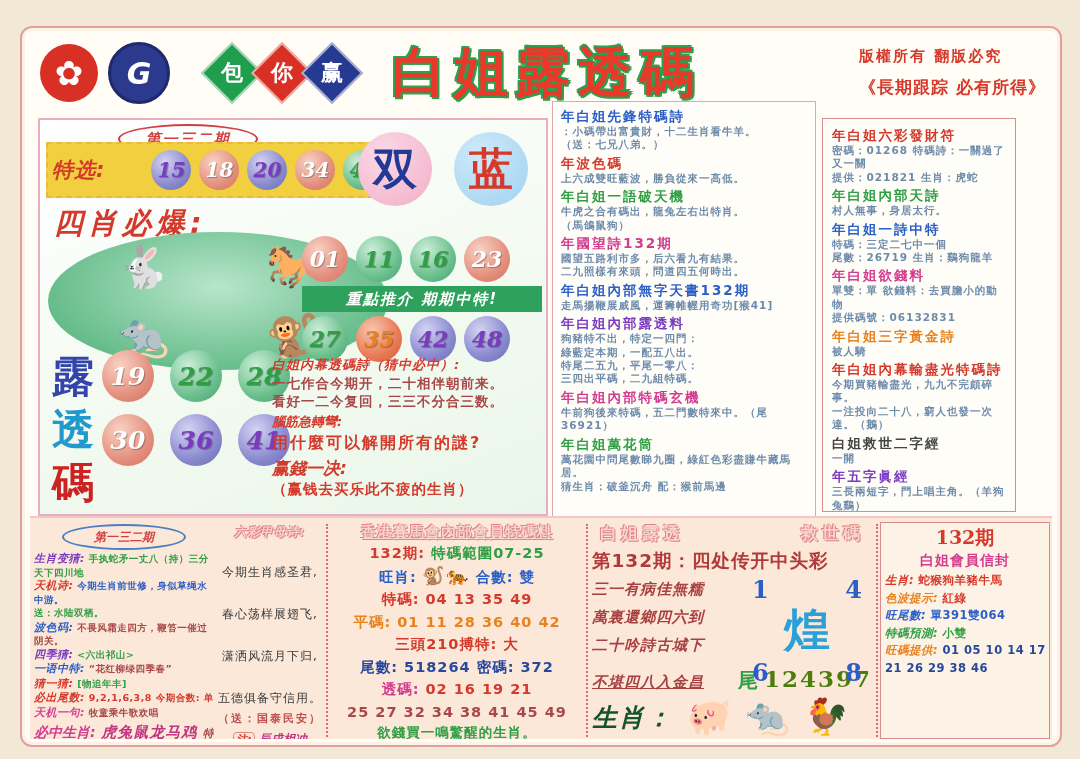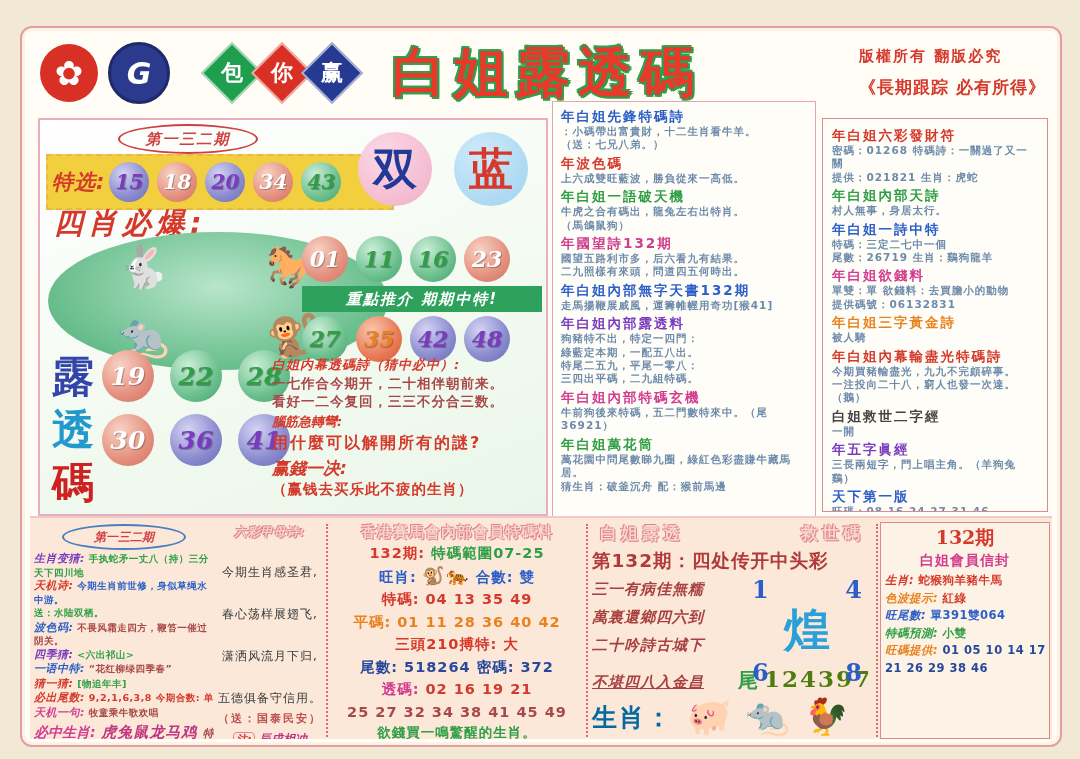--- a/index.html
+++ b/index.html
@@ -14,21 +14,21 @@
   .diamond>span{transform:rotate(-45deg);color:#fff;font-size:22px;font-weight:bold;}
   .diamond.g{background:#1f9e4d;} .diamond.r{background:#d93025;} .diamond.b{background:#273a92;}
   .main-title{font-size:54px;font-weight:bold;color:#e8392b;letter-spacing:8px;margin-left:38px;white-space:nowrap;
     text-shadow:2px 0 0 #2e9e4f,-2px 0 0 #2e9e4f,0 2px 0 #2e9e4f,0 -2px 0 #2e9e4f,2px 2px 0 #2e9e4f,-2px -2px 0 #2e9e4f;}
   .hdr-right{margin-left:auto;margin-right:6px;color:#d5392b;font-weight:bold;}
   .hdr-right .l1{font-size:15px;letter-spacing:2px;}
   .hdr-right .l2{font-size:17px;letter-spacing:1px;margin-top:10px;text-align:right;}
   
   .left-panel{position:absolute;left:16px;top:90px;width:506px;height:394px;border:2px solid #e7afc0;background:linear-gradient(160deg,#ffffff 0%,#f2faf0 60%,#eaf6ea 100%);}
   .issue-oval{position:absolute;left:78px;top:4px;width:136px;height:26px;border:2px solid #d04040;border-radius:50%;color:#d04040;font-weight:bold;font-style:italic;font-size:15px;display:flex;align-items:center;justify-content:center;letter-spacing:2px;}
-  .feat-banner{position:absolute;left:6px;top:34px;width:336px;height:52px;background:#f2cf3e;border:2px dashed #e8b84a;display:flex;align-items:center;padding:0 4px;}
+  .feat-banner{position:absolute;left:6px;top:22px;width:336px;height:52px;background:#f2cf3e;border:2px dashed #e8b84a;display:flex;align-items:center;padding:0 4px;gap:42px;}
   .feat-label{color:#d5392b;font-size:21px;font-weight:bold;font-style:italic;letter-spacing:1px;margin-right:4px;white-space:nowrap;}
   .ballrow{display:flex;gap:8px;}
   .ball{border-radius:50%;display:flex;align-items:center;justify-content:center;color:#fff;font-weight:bold;font-style:italic;font-family:"DejaVu Serif",serif;text-shadow:1px 1px 1px rgba(0,0,0,.3);}
   .ball[data-c="purple"]{background:radial-gradient(circle at 35% 30%,#d4d4f4,#8a8ace 60%,#6a6ab6);}
   .ball[data-c="salmon"]{background:radial-gradient(circle at 35% 30%,#f8d2c4,#e4907e 60%,#d2705e);}
   .ball[data-c="green"]{background:radial-gradient(circle at 35% 30%,#cceed8,#6cc08e 60%,#44a26e);}
   .ball[data-c="orange"]{background:radial-gradient(circle at 35% 30%,#f8c6ae,#e87a56 60%,#d65836);}
   .b40{width:40px;height:40px;font-size:20px;} .b46{width:46px;height:46px;font-size:22px;} .b52{width:52px;height:52px;font-size:25px;}
   .circ{position:absolute;width:74px;height:74px;border-radius:50%;display:flex;align-items:center;justify-content:center;font-size:44px;font-weight:bold;}
   .circ.pink{left:318px;top:12px;background:radial-gradient(circle at 35% 30%,#fbd9e6,#f2aec7);color:#223a96;}
@@ -44,21 +44,21 @@
   .rowpos3{position:absolute;left:62px;top:230px;gap:16px;}
   .rowpos4{position:absolute;left:62px;top:294px;gap:16px;}
   .lp-text{position:absolute;left:232px;top:236px;width:272px;color:#b34a4a;}
   .lp-text .t1{color:#d5392b;font-style:italic;font-weight:bold;font-size:13px;letter-spacing:1px;}
   .lp-text .poemline{color:#a84848;font-weight:bold;font-size:13.5px;letter-spacing:1px;line-height:1.35;}
   .lp-text .t2{color:#d5392b;font-style:italic;font-weight:bold;font-size:13px;margin-top:3px;}
   .lp-text .riddle{color:#d5392b;font-weight:bold;font-size:16px;letter-spacing:2px;margin-top:2px;}
   .lp-text .t3{color:#d5392b;font-style:italic;font-weight:bold;font-size:17px;margin-top:3px;}
   .lp-text .win{color:#d5392b;font-weight:bold;font-size:14.5px;letter-spacing:1px;}
   .mid-col{position:absolute;left:530px;top:73px;width:264px;height:418px;border:1px solid #e0a8a8;padding:3px 8px;box-sizing:border-box;overflow:hidden;background:#fffdf8;}
-  .right-col{position:absolute;left:800px;top:90px;width:226px;height:394px;border:1px solid #d98c8c;padding:5px 9px;box-sizing:border-box;overflow:hidden;background:#fffdf8;}
+  .right-col{position:absolute;left:800px;top:90px;width:194px;height:394px;border:1px solid #d98c8c;padding:5px 9px;box-sizing:border-box;overflow:hidden;background:#fffdf8;}
   .sec-h{font-size:13.5px;font-weight:bold;letter-spacing:2px;line-height:17px;margin-top:3px;white-space:nowrap;}
   .sec-l{font-size:10.5px;font-weight:bold;letter-spacing:1px;line-height:13.4px;}
   [data-hc="red"]{color:#d5392b;} [data-hc="green"]{color:#2f9e44;} [data-hc="blue"]{color:#2b5fc7;}
   [data-hc="magenta"]{color:#d23c8e;} [data-hc="purple"]{color:#7a3bbf;} [data-hc="orange"]{color:#e8821e;} [data-hc="dark"]{color:#444;}
   .sec-l[data-c="steel"]{color:#6d8bab;}
   
   .bottom{position:absolute;left:8px;right:8px;top:488px;bottom:6px;background:#fbe8d9;border-top:2px solid #f0c8c8;display:flex;padding-top:4px;box-sizing:border-box;}
   .vsep{border-left:2px dotted #e06868;margin:2px 0;}
   .c1{width:296px;display:flex;padding:2px 0 0 4px;box-sizing:border-box;}
   .c1-main{width:180px;overflow:hidden;}
@@ -74,38 +74,38 @@
   .c1-poem{flex:1;text-align:center;overflow:hidden;}
   .outlined{color:#f7d6d0;text-shadow:0 0 1px #e06666,1px 1px 0 #e08888,-1px -1px 0 #e08888;font-weight:bold;}
   .c2-title{font-size:12px;font-style:italic;letter-spacing:1px;}
   .c2-line{font-size:12px;font-weight:normal;color:#3a3a3a;line-height:21px;letter-spacing:1px;margin-top:21px;}
   .c2-send{font-size:11px;font-weight:bold;color:#c05050;letter-spacing:2px;margin-top:2px;}
   .c2-note{margin-top:4px;font-weight:bold;font-style:italic;color:#c03580;font-size:12px;line-height:18px;}
   .c2-note .badge{color:#d5392b;border:1px solid #e08888;border-radius:4px;padding:0 2px;font-size:11px;}
   .c2-code{font-weight:bold;font-style:italic;color:#c03580;font-size:12px;margin-top:2px;}
   .c2-dots{border-top:2px dotted #e06868;margin:4px 8px 0 8px;}
   .c3{width:258px;text-align:center;overflow:hidden;padding-top:1px;}
-  .c3-title{font-size:15px;letter-spacing:1px;}
+  .c3-title{font-size:15px;letter-spacing:1px;text-decoration:underline;}
   .c3-row{font-size:14.5px;font-weight:bold;letter-spacing:1px;line-height:22.5px;white-space:nowrap;}
   .c3-row .animal{font-size:18px;} .c3-footer{font-size:13.5px;font-weight:bold;letter-spacing:1px;margin-top:1px;}
   .c4{width:288px;overflow:hidden;padding:0 4px;box-sizing:border-box;}
   .c4-hdr{display:flex;justify-content:space-between;font-size:17px;letter-spacing:4px;padding:0 8px;}
   .c4-headline{color:#b03a3a;font-size:18.5px;font-weight:bold;letter-spacing:1px;margin-top:3px;white-space:nowrap;}
   .c4-body{display:flex;margin-top:2px;}
   .c4-poem{width:150px;color:#a84040;font-weight:bold;font-style:italic;font-size:15px;line-height:28px;font-family:"DejaVu Serif",serif;letter-spacing:1px;white-space:nowrap;}
   .c4-nums{position:relative;flex:1;height:112px;}
   .c4-num{position:absolute;color:#2b5fc7;font-size:24px;font-weight:bold;font-family:"DejaVu Serif",serif;}
   .c4-num.n0{left:10px;top:0;} .c4-num.n1{right:10px;top:0;} .c4-num.n2{left:10px;bottom:0;} .c4-num.n3{right:10px;bottom:0;}
   .c4-big{position:absolute;left:50%;top:50%;transform:translate(-50%,-50%);color:#2a9fd8;font-size:46px;font-weight:bold;font-family:"DejaVu Serif",serif;}
   .c4-tailrow{margin-top:-22px;display:flex;align-items:baseline;}
   .c4-tail-poem{width:150px;color:#a84040;font-weight:bold;font-style:italic;font-size:15px;font-family:"DejaVu Serif",serif;white-space:nowrap;letter-spacing:1px;text-decoration:underline;}
   .c4-taillabel{color:#2f9e44;font-size:20px;font-weight:bold;margin-right:6px;}
   .c4-tailval{color:#4d7c0f;font-size:23px;font-weight:bold;font-family:"DejaVu Serif",serif;letter-spacing:2px;}
   .c4-zrow{display:flex;align-items:center;margin-top:2px;}
-  .c4-zlabel{color:#0369a1;font-size:25px;font-weight:bold;letter-spacing:2px;}
+  .c4-zlabel{color:#14532d;font-size:25px;font-weight:bold;font-style:italic;letter-spacing:2px;}
   .c4-zrow .animal{font-size:36px;margin-left:14px;}
   .c5{flex:1;border:1px solid #d98c8c;margin:0 2px;background:#fdf2e6;text-align:center;overflow:hidden;padding:2px 4px;box-sizing:border-box;}
   .c5-issue{color:#d5392b;font-size:19px;font-weight:bold;font-family:"DejaVu Serif",serif;}
   .c5-title{color:#d23c8e;font-size:14px;font-weight:bold;letter-spacing:1px;margin:1px 0 2px 0;}
   .c5-row{font-size:11.5px;font-weight:bold;text-align:left;line-height:17.5px;letter-spacing:.5px;white-space:nowrap;}
   .c5-row .lbl{font-style:italic;}
 </style>
 </head>
 <body>
 

